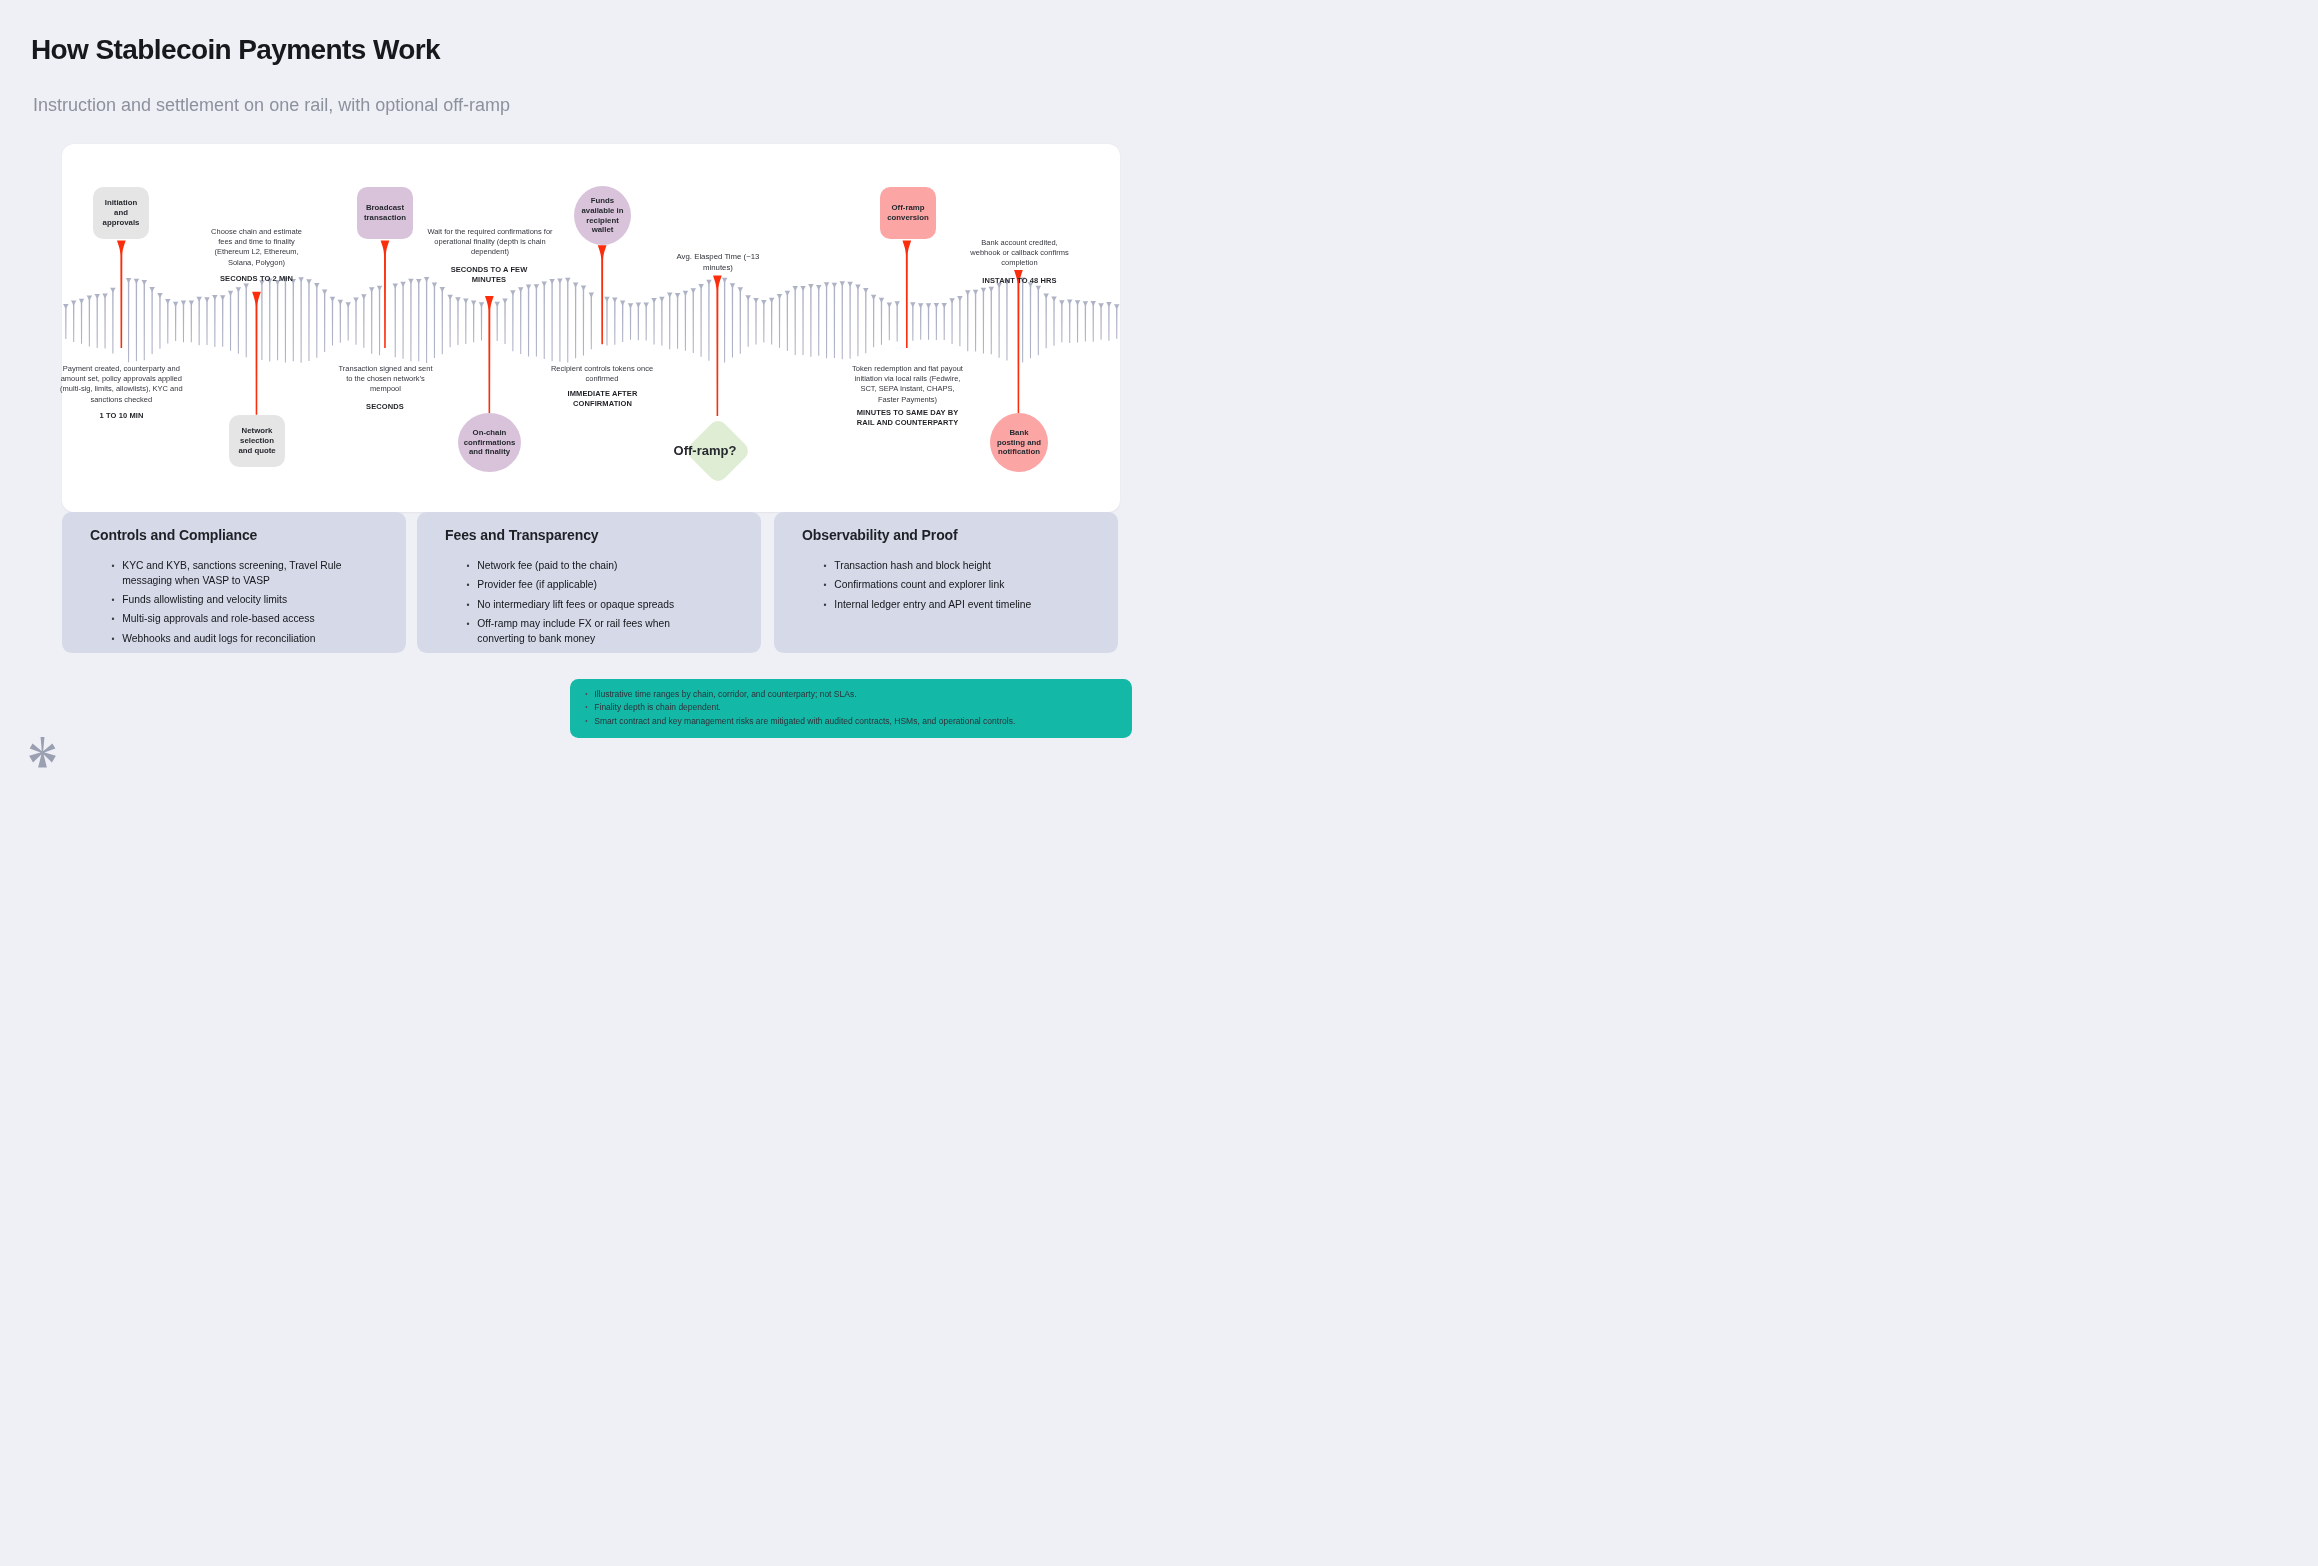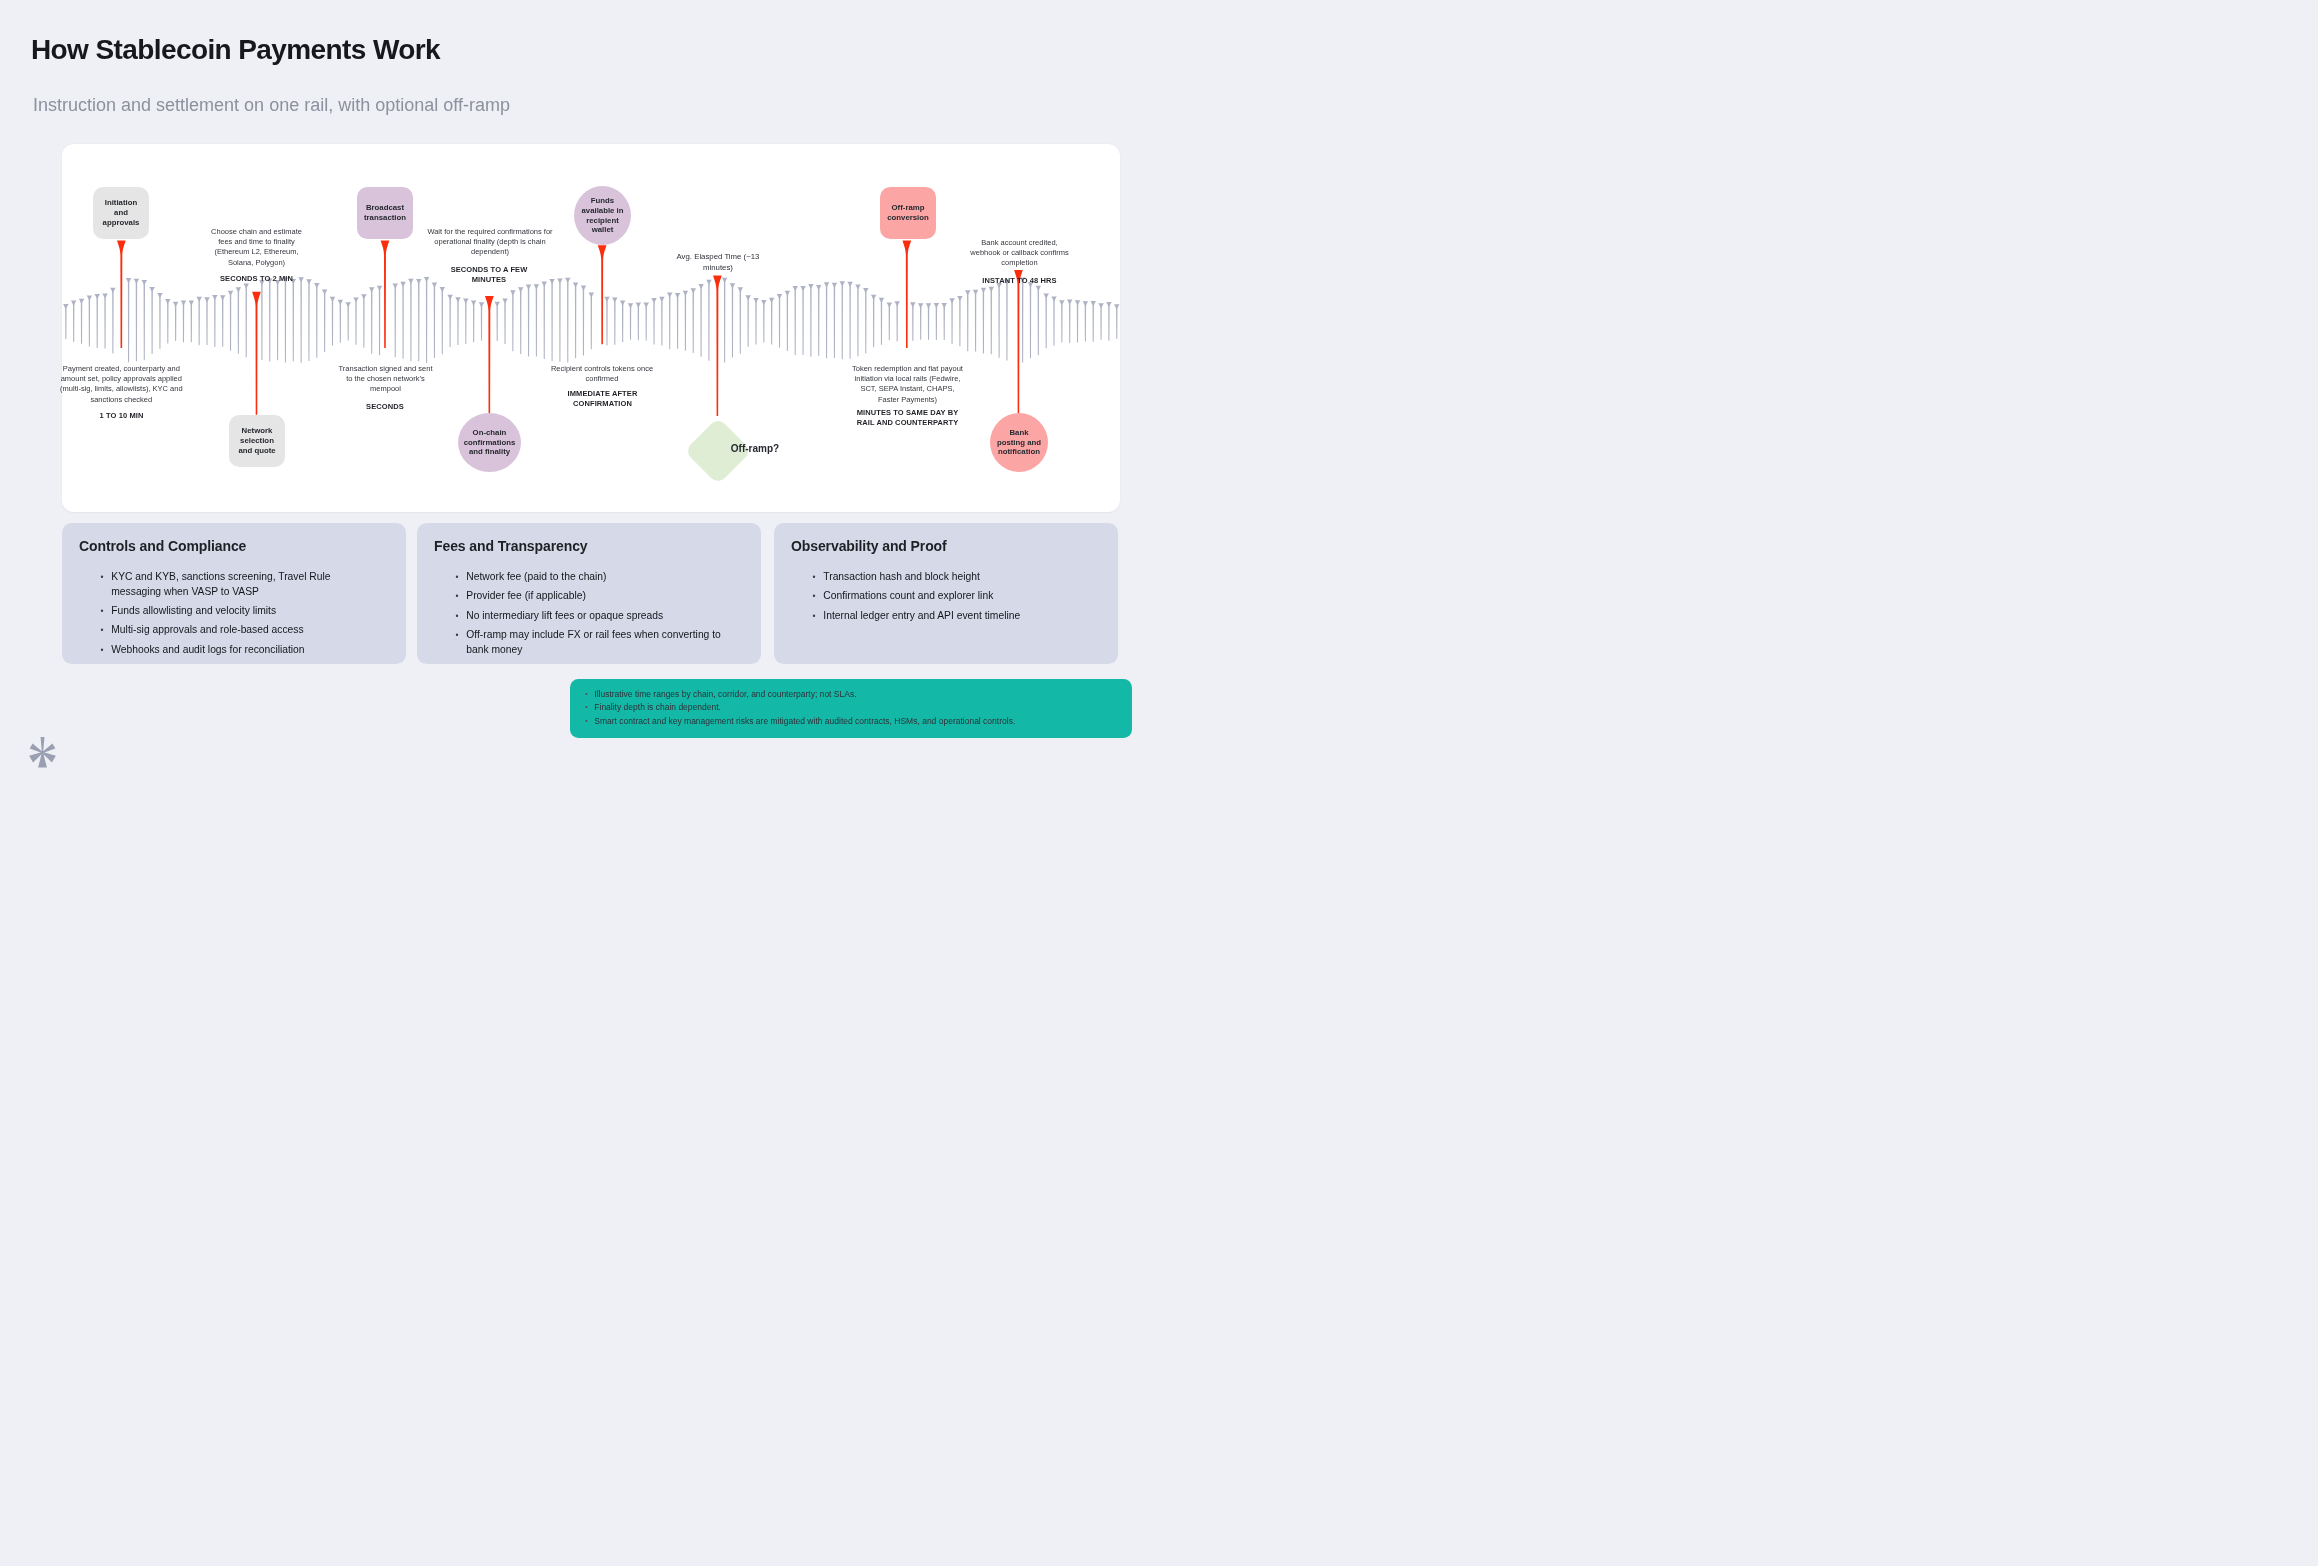--- a/index.html
+++ b/index.html
@@ -12,28 +12,28 @@
   .canvas{position:absolute;left:62px;top:144px;width:1058px;height:368px;background:#FFFFFF;
           border-radius:12px;box-shadow:0 0.6px 1.8px rgba(20,24,40,.05);}
   .wave{position:absolute;left:0;top:0;width:1058px;height:368px;}
   .node{position:absolute;display:flex;align-items:center;justify-content:center;text-align:center;
         font-size:7.8px;font-weight:600;color:#26292F;line-height:1.28;padding:4.8px;box-sizing:border-box;}
   .rbox{border-radius:10.3px;}
   .ell{border-radius:50%;}
   .mint{background:#e5e5e5;} .purple{background:#D9C3DB;} .green{background:#fca5a5;}
   .diamond{position:absolute;left:632px;top:283px;width:48px;height:48px;background:#DFEDD4;
            border-radius:9.7px;transform:rotate(45deg);}
-  .diamond-label{position:absolute;left:660px;top:299px;width:66px;text-align:center;
-           font-size:10px;font-weight:600;color:#26292F;}
+  .diamond-label{position:absolute;left:610px;top:299px;width:66px;text-align:center;
+           font-size:13px;font-weight:600;color:#26292F;}
   .desc{position:absolute;font-size:7.5px;line-height:1.36;color:#34373F;text-align:center;}
   .tlabel{position:absolute;font-size:7.5px;font-weight:700;color:#1F2126;text-align:center;letter-spacing:0.1px;line-height:1.32;}
   .note{position:absolute;font-size:7.8px;line-height:1.4;color:#2E3138;text-align:center;}
   
-  .card{position:absolute;top:523px;width:344px;height:141px;background:#D6DAE8;border-radius:9.7px;
-        box-sizing:border-box;padding:15px 17px;}
+  .card{position:absolute;top:512px;width:344px;height:141px;background:#D6DAE8;border-radius:9.7px;
+        box-sizing:border-box;padding:15px 28px;}
   .card h2{margin:0 0 8.5px 0;font-size:14px;font-weight:700;letter-spacing:-0.1px;color:#1E2025;}
   .card ul{margin:16px;padding:0;list-style:none;}
   .card li{position:relative;padding-left:16.3px;margin-bottom:4.8px;font-size:10.3px;line-height:1.42;color:#14161B;}
   .card li::before{content:"•";position:absolute;left:5.4px;top:0;color:#3A3D45;font-size:8.5px;line-height:1.7;}
   
   .footnote{position:absolute;left:570px;top:679px;width:562px;background:#14b8a6;border-radius:8.5px;
             box-sizing:border-box;padding:8.5px 13.3px 9px 11px;}
   .footnote ul{margin:0;padding:0;list-style:none;}
   .footnote li{position:relative;padding-left:13.3px;margin-bottom:1.2px;font-size:8.5px;line-height:1.5;color:#2E313A;}
   .footnote li::before{content:"•";position:absolute;left:4.2px;top:0;color:#4A4D57;font-size:6.6px;line-height:1.9;}

